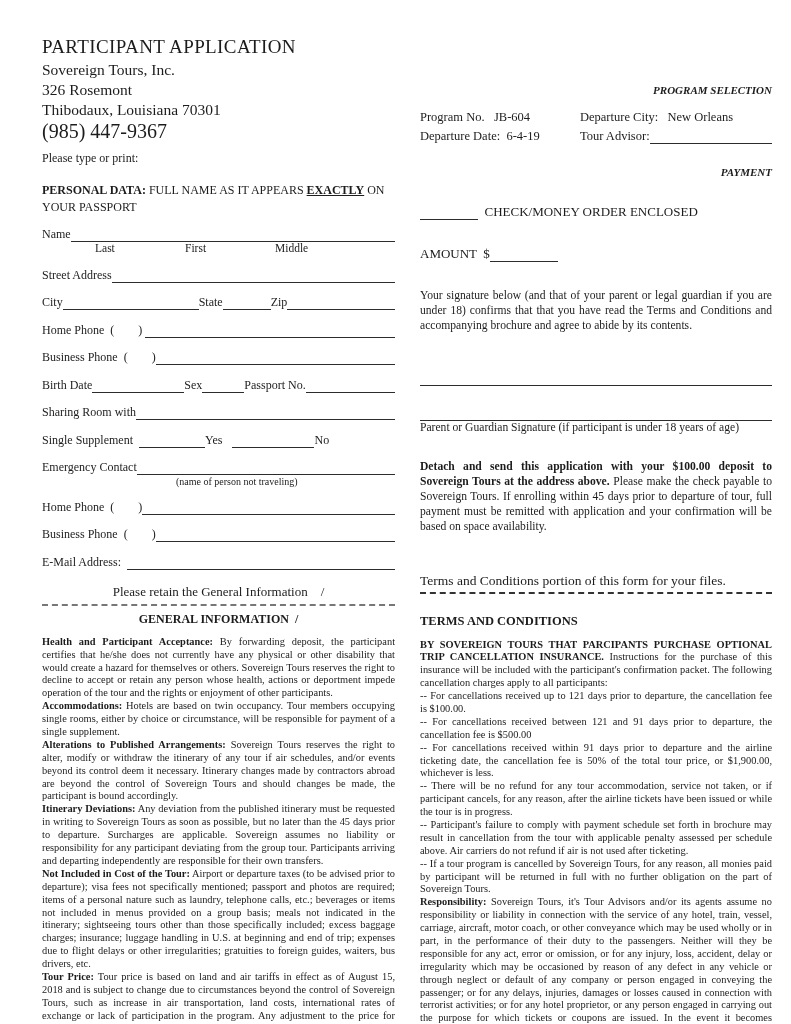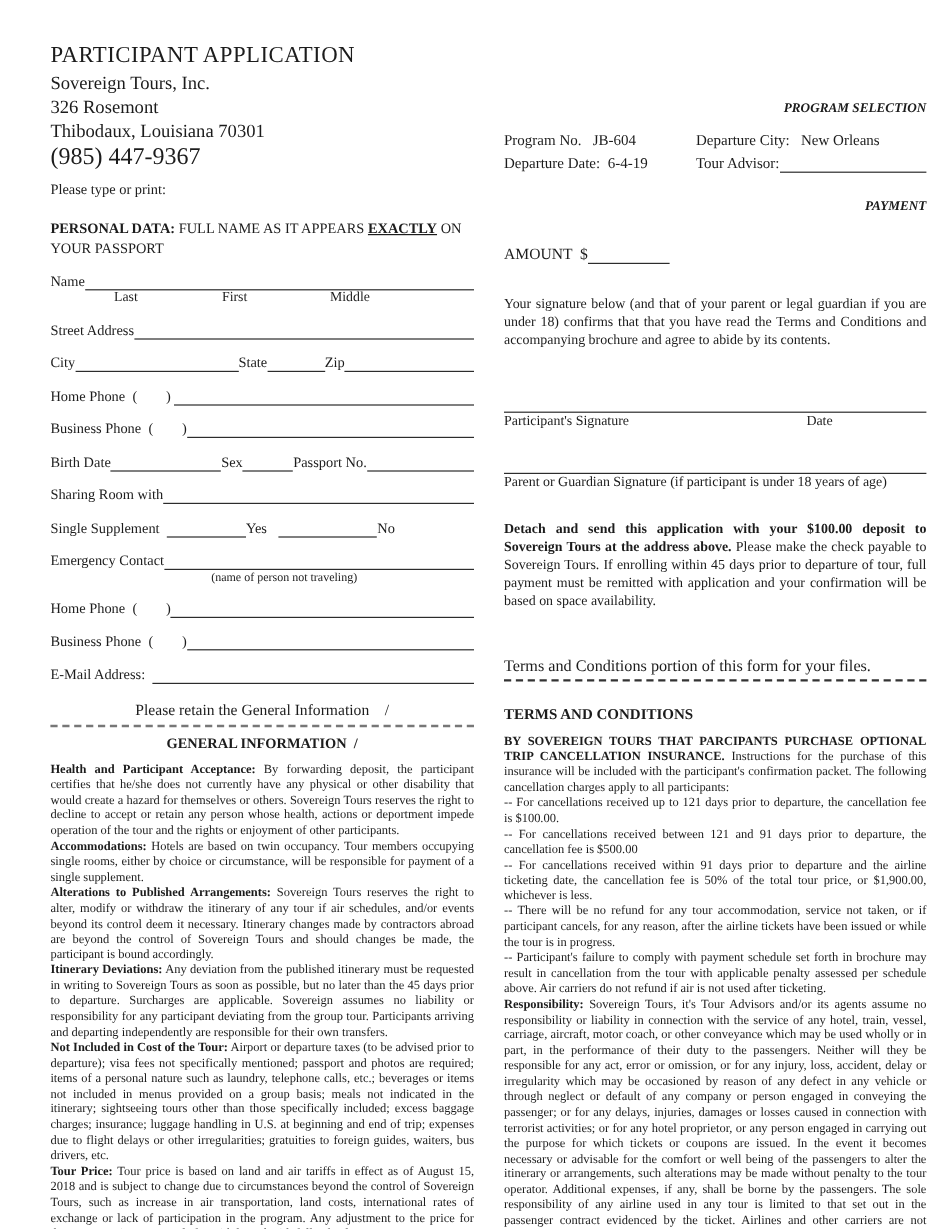--- a/index.html
+++ b/index.html
@@ -172,33 +172,33 @@
     <span class="c1"><span class="lbl">Program No.   </span><span>JB-604</span></span>
     <span class="c2"><span class="lbl">Departure City:   </span><span>New Orleans</span></span>
   </div>
   <div class="prog">
     <span class="c1"><span class="lbl">Departure Date:  </span><span>6-4-19</span></span>
     <span class="c2"><span class="lbl">Tour Advisor:</span><span class="fill grow"></span></span>
   </div>
 
   <div class="r-head mt22">PAYMENT</div>
 
+  <div class="pay-row mt26">
+    <span class="fill" style="width:58px"></span>
+    <span class="lbl" style="font-size:13px">  CHECK/MONEY ORDER ENCLOSED</span>
+  </div>
 
   <div class="pay-row mt26">
     <span class="lbl" style="font-size:13px">AMOUNT  $</span>
     <span class="fill" style="width:68px"></span>
   </div>
 
   <div class="sig-par mt26">Your signature below (and that of your parent or legal guardian if you are under 18) confirms that that you have read the Terms and Conditions and accompanying brochure and agree to abide by its contents.</div>
 
   <div class="sigline" style="margin-top:52px"></div>
-  <div class="siglbls">
-    <span>Participant's Signature</span>
-    <span class="date">Date</span>
-  </div>
 
   <div class="sigline" style="margin-top:34px"></div>
   <div class="siglbls">
     <span>Parent or Guardian Signature (if participant is under 18 years of age)</span>
   </div>
 
   <div class="detach mt22">
     <b>Detach and send this application with your $100.00 deposit to Sovereign Tours at the address above.</b><span>  Please make the check payable to Sovereign Tours.  If enrolling within 45 days prior to departure of tour, full payment must be remitted with application and your confirmation will be based on space availability.</span>
   </div>
 
@@ -206,16 +206,17 @@
   <div class="tc-dash"></div>
   <div class="tc-head">TERMS AND CONDITIONS</div>
 
   <div class="tc mt10">
     <p><b>BY SOVEREIGN TOURS THAT PARCIPANTS PURCHASE OPTIONAL TRIP CANCELLATION INSURANCE.</b><span>  Instructions for the purchase of this insurance will be included with the participant's confirmation packet.   The following cancellation charges apply to all participants:</span></p>
     <p>--  For cancellations received up to 121 days prior to departure, the cancellation fee is $100.00.</p>
     <p>--   For cancellations received between 121 and 91 days prior to departure, the cancellation fee is $500.00</p>
     <p>--  For cancellations received within 91 days prior to departure and the airline ticketing date, the cancellation fee is 50% of the total tour price, or $1,900.00, whichever is less.</p>
     <p>--   There will be no refund for any tour accommodation, service not taken, or if participant cancels, for any reason, after the airline tickets have been issued or while the tour is in progress.</p>
     <p>--  Participant's failure to comply with payment schedule set forth in brochure may result in cancellation from the tour with applicable penalty assessed per schedule above.   Air carriers do not refund if air is not used after ticketing.</p>
+    <p>--   If a tour program is cancelled by Sovereign Tours, for any reason, all monies paid by participant will be returned in full with no further obligation on the part of Sovereign Tours.</p>
     <p><b class="lead">Responsibility:</b><span>   Sovereign Tours, it's Tour Advisors and/or its agents assume no responsibility or liability in connection with the service of any hotel, train, vessel, carriage, aircraft, motor coach, or other conveyance which may be used wholly or in part, in the performance of their duty to the passengers.  Neither will they be responsible for any act, error or omission, or for any injury, loss, accident, delay or irregularity which may be occasioned by reason of any defect in any vehicle or through neglect or default of any company or person engaged in conveying the passenger; or for any delays, injuries, damages or losses caused in connection with terrorist activities; or for any hotel proprietor, or any person engaged in carrying out the purpose for which tickets or coupons are issued.  In the event it becomes necessary or advisable for the comfort or well being of the passengers to alter the itinerary or arrangements, such alterations may be made without penalty to the tour operator.  Additional expenses, if any, shall be borne by the passengers.  The sole responsibility of any airline used in any tour is limited to that set out in the passenger contract evidenced by the ticket.  Airlines and other carriers are not responsible for any act, omission, or event during the time passengers are not on board their planes or conveyances.  Similar responsibility as noted above applies to all types of carriers.</span></p>
 
   </div>
 </div>
 
 </body></html>

